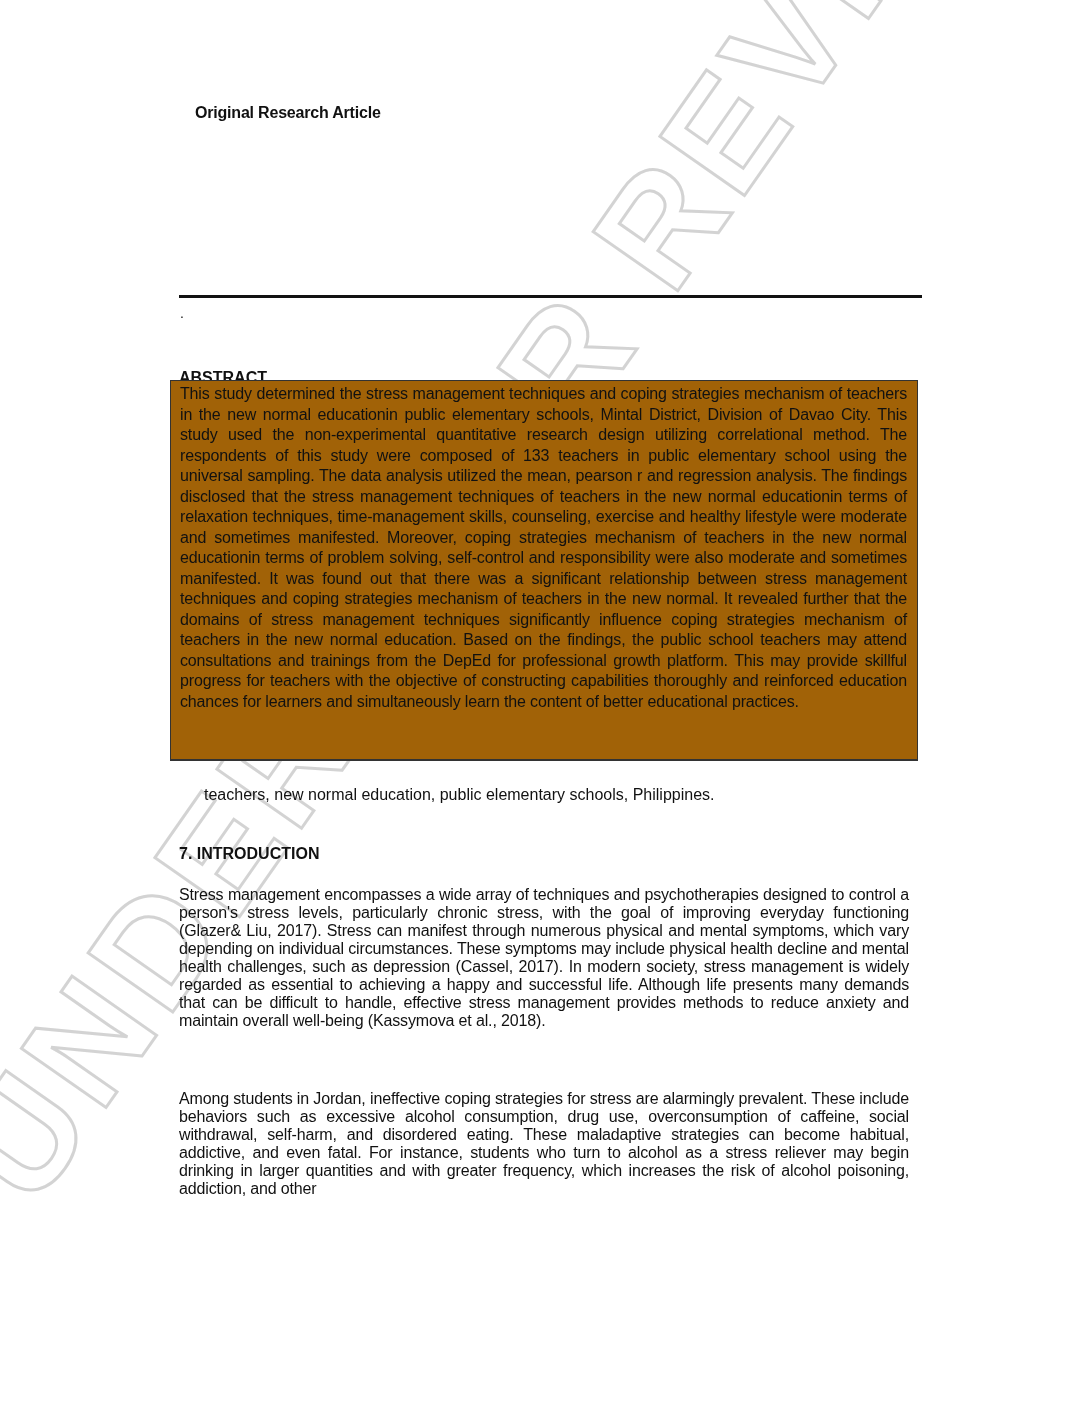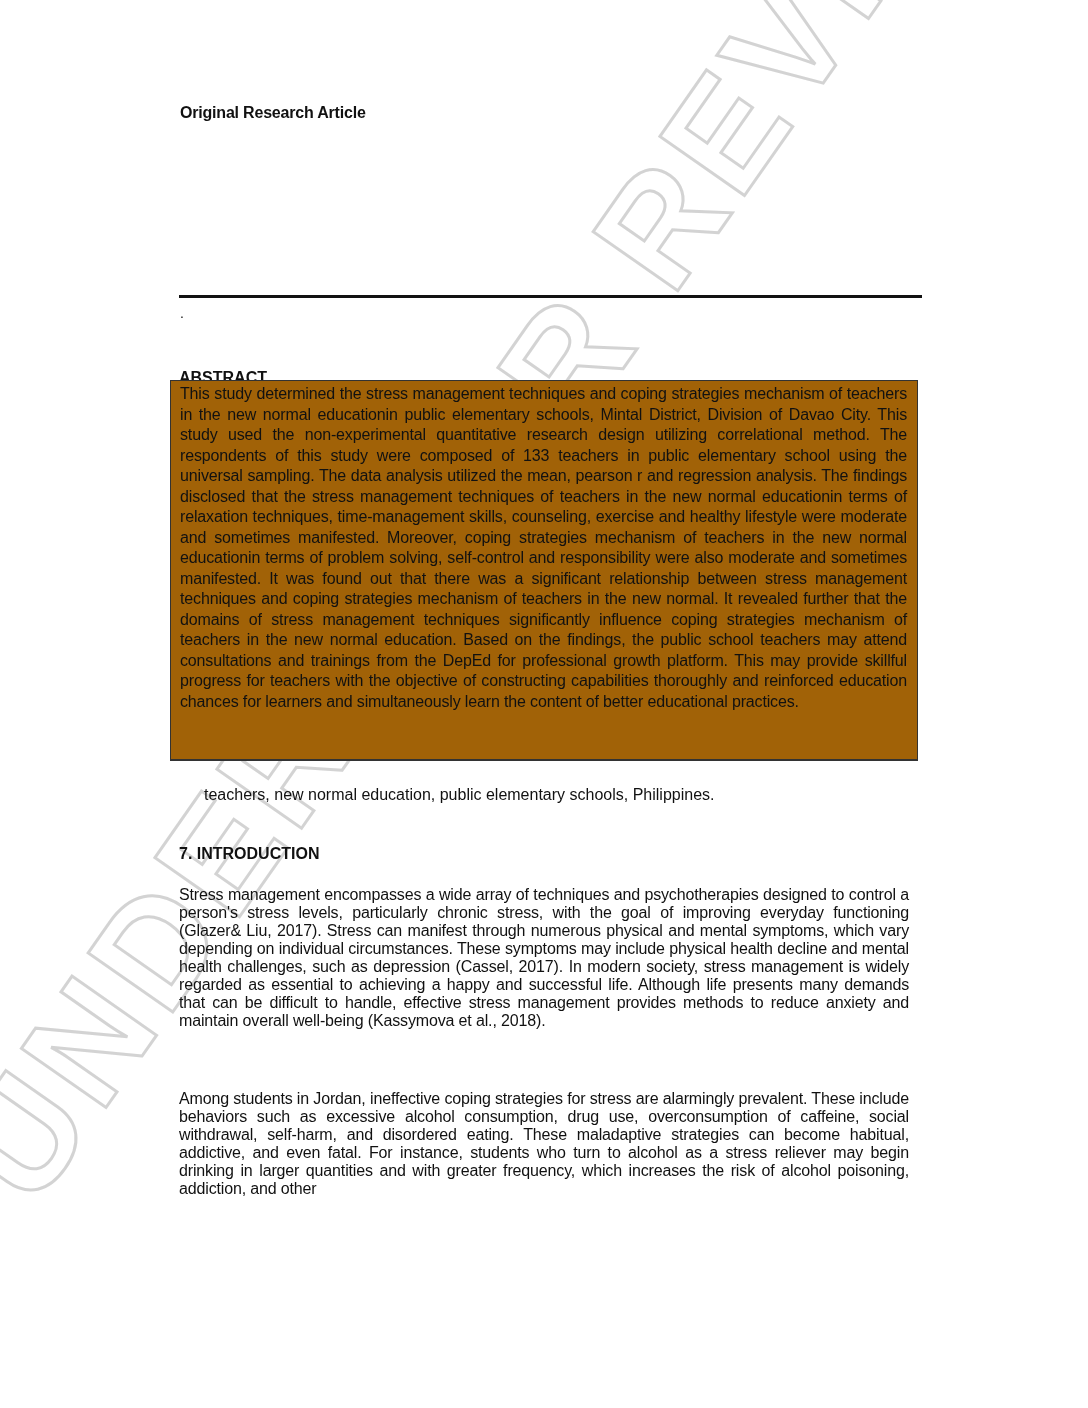--- a/index.html
+++ b/index.html
@@ -2,21 +2,21 @@
 <html><head>
   <meta charset="utf-8">
   <style>
     html, body { margin: 0; padding: 0; background: #ffffff; }
     body {
       width: 1088px; height: 1408px; position: relative; overflow: hidden;
       font-family: "Liberation Sans", sans-serif; color: #111111;
     }
     .page { position: absolute; left: 0; top: 0; width: 1088px; height: 1408px; }
     .article-type {
-      position: absolute; left: 180px; top: 104px;
+      position: absolute; left: 195px; top: 104px;
       font-size: 16px; font-weight: bold; letter-spacing: -0.2px;
     }
     .title {
       position: absolute; left: 179px; top: 146px; width: 730px;
       text-align: right; font-size: 27px; font-weight: bold; line-height: 36.5px;
       letter-spacing: -0.3px;
     }
     .title-line { display: block; }
     .rule {
       position: absolute; left: 179px; top: 295px; width: 743px; height: 3px; background: #111;

